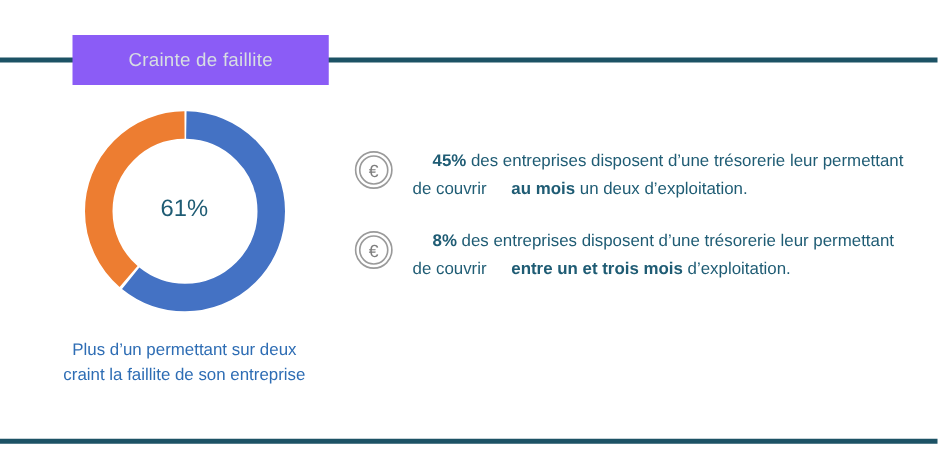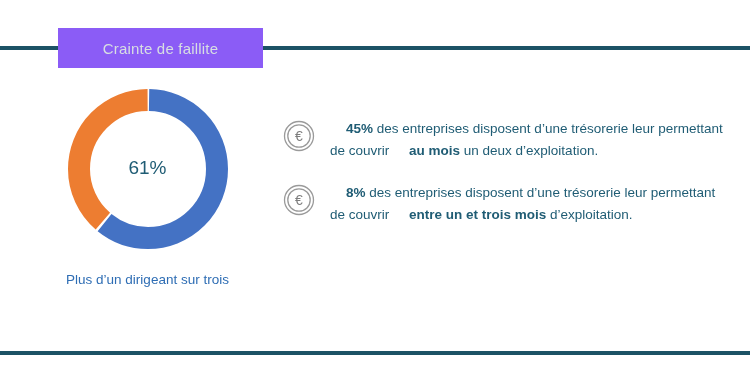--- a/index.html
+++ b/index.html
@@ -130,21 +130,22 @@
     <svg class="donut-svg" width="186" height="186" viewBox="0 0 186 186">
 
       <circle cx="93" cy="93" r="69" fill="none" stroke="#4472C4" stroke-width="22" stroke-dasharray="262.2592695791888 171.28051661620265" stroke-dashoffset="-1.1" transform="rotate(-90 93 93)"></circle>
 
       <circle cx="93" cy="93" r="69" fill="none" stroke="#ED7D31" stroke-width="22" stroke-dasharray="166.8805166162027 266.65926957918873" stroke-dashoffset="-265.5592695791888" transform="rotate(-90 93 93)"></circle>
     </svg>
     <div class="donut-center-label" style="color: rgb(31, 92, 116);">61%</div>
   </div>
 
   <div class="donut-caption" style="color: rgb(46, 109, 180);">
-    <div>Plus d’un dirigeant sur trois</div>
+    <div>Plus d’un permettant sur deux</div>
+    <div>craint la faillite de son entreprise</div>
   </div>
 
 </div>
 
 <div class="bullets">
 
   <div class="bullet">
     <svg class="euro-icon" viewBox="0 0 32 32">
       <circle cx="16" cy="16" r="14.5" fill="none" stroke="#9A9A9A" stroke-width="1.3"></circle>
       <circle cx="16" cy="16" r="11.2" fill="none" stroke="#9A9A9A" stroke-width="1.3"></circle>

